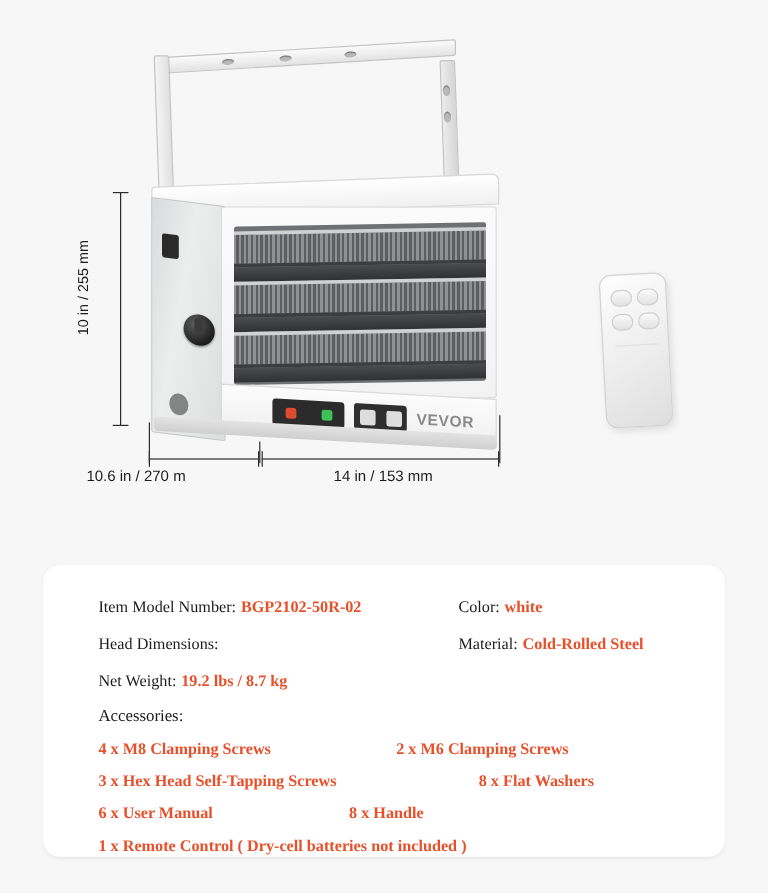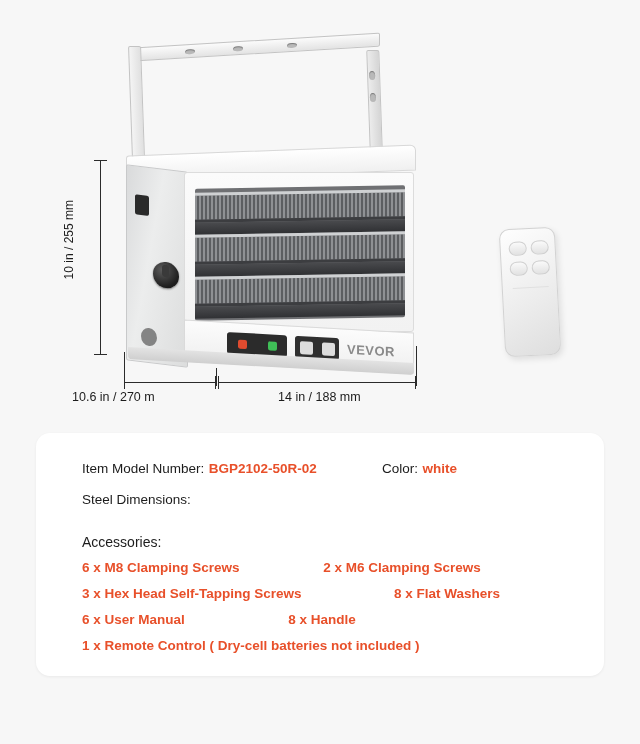--- a/index.html
+++ b/index.html
@@ -292,26 +292,27 @@
   }
   .leader {
     position: absolute;
     background: #2b2b2b;
     width: 1px;
   }
 
   
   .card {
     position: absolute;
-    left: 36px; top: 433px;
+    left: 36px; top: 471px;
     width: 568px; height: 243px;
     background: #ffffff;
     border-radius: 14px;
     box-shadow: 0 1px 3px rgba(0,0,0,.06);
     padding: 26px 0 0 46px;
+    font-family: Liberation Serif, serif;
   }
   .row { display: flex; margin-bottom: 13px; }
   .col-l { width: 300px; }
   .col-r { width: 220px; }
   .lbl {
     font-size: 13.5px; color: #1c1c1c;
   }
   .val {
     font-size: 13.5px; color: #e8502a; font-weight: bold;
   }
@@ -394,49 +395,57 @@
     <div class="dim-v-label">10 in / 255 mm</div>
 
     <div class="leader" style="left:124px; top:352px; height:34px;"></div>
     <div class="leader" style="left:216px; top:368px; height:18px;"></div>
     <div class="leader" style="left:416px; top:346px; height:40px;"></div>
 
     <div class="dim-h1"></div>
     <div class="dim-h1-label">10.6 in / 270 m</div>
 
     <div class="dim-h2"></div>
-    <div class="dim-h2-label">14 in / 188 mm</div>
+    <div class="dim-h2-label">14 in / 153 mm</div>
   </div>
 
   <div class="card">
 
     <div class="row">
       <div class="col-l">
         <span class="lbl">Item Model Number:</span>
         <span class="val">BGP2102-50R-02</span>
       </div>
       <div class="col-r">
         <span class="lbl">Color:</span>
         <span class="val">white</span>
       </div>
     </div>
 
     <div class="row">
       <div class="col-l">
-        <span class="lbl">Steel Dimensions:</span>
+        <span class="lbl">Head Dimensions:</span>
+      </div>
+      <div class="col-r">
+        <span class="lbl">Material:</span>
+        <span class="val">Cold-Rolled Steel</span>
       </div>
     </div>
 
     <div class="row">
+      <div class="col-r">
+        <span class="lbl">Net Weight:</span>
+        <span class="val">19.2 lbs / 8.7 kg</span>
+      </div>
     </div>
 
     <div class="acc-head">Accessories:</div>
 
     <div class="acc-row">
-      <span class="acc-item w1">6 x M8 Clamping Screws</span>
+      <span class="acc-item w1">4 x M8 Clamping Screws</span>
       <span class="acc-item w2">2 x M6 Clamping Screws</span>
     </div>
     <div class="acc-row">
       <span class="acc-item w1" style="width:245px">3 x Hex Head Self-Tapping Screws</span>
       <span class="acc-item w2">8 x Flat Washers</span>
     </div>
     <div class="acc-row">
       <span class="acc-item w1" style="width:120px">6 x User Manual</span>
       <span class="acc-item w2">8 x Handle</span>
     </div>

